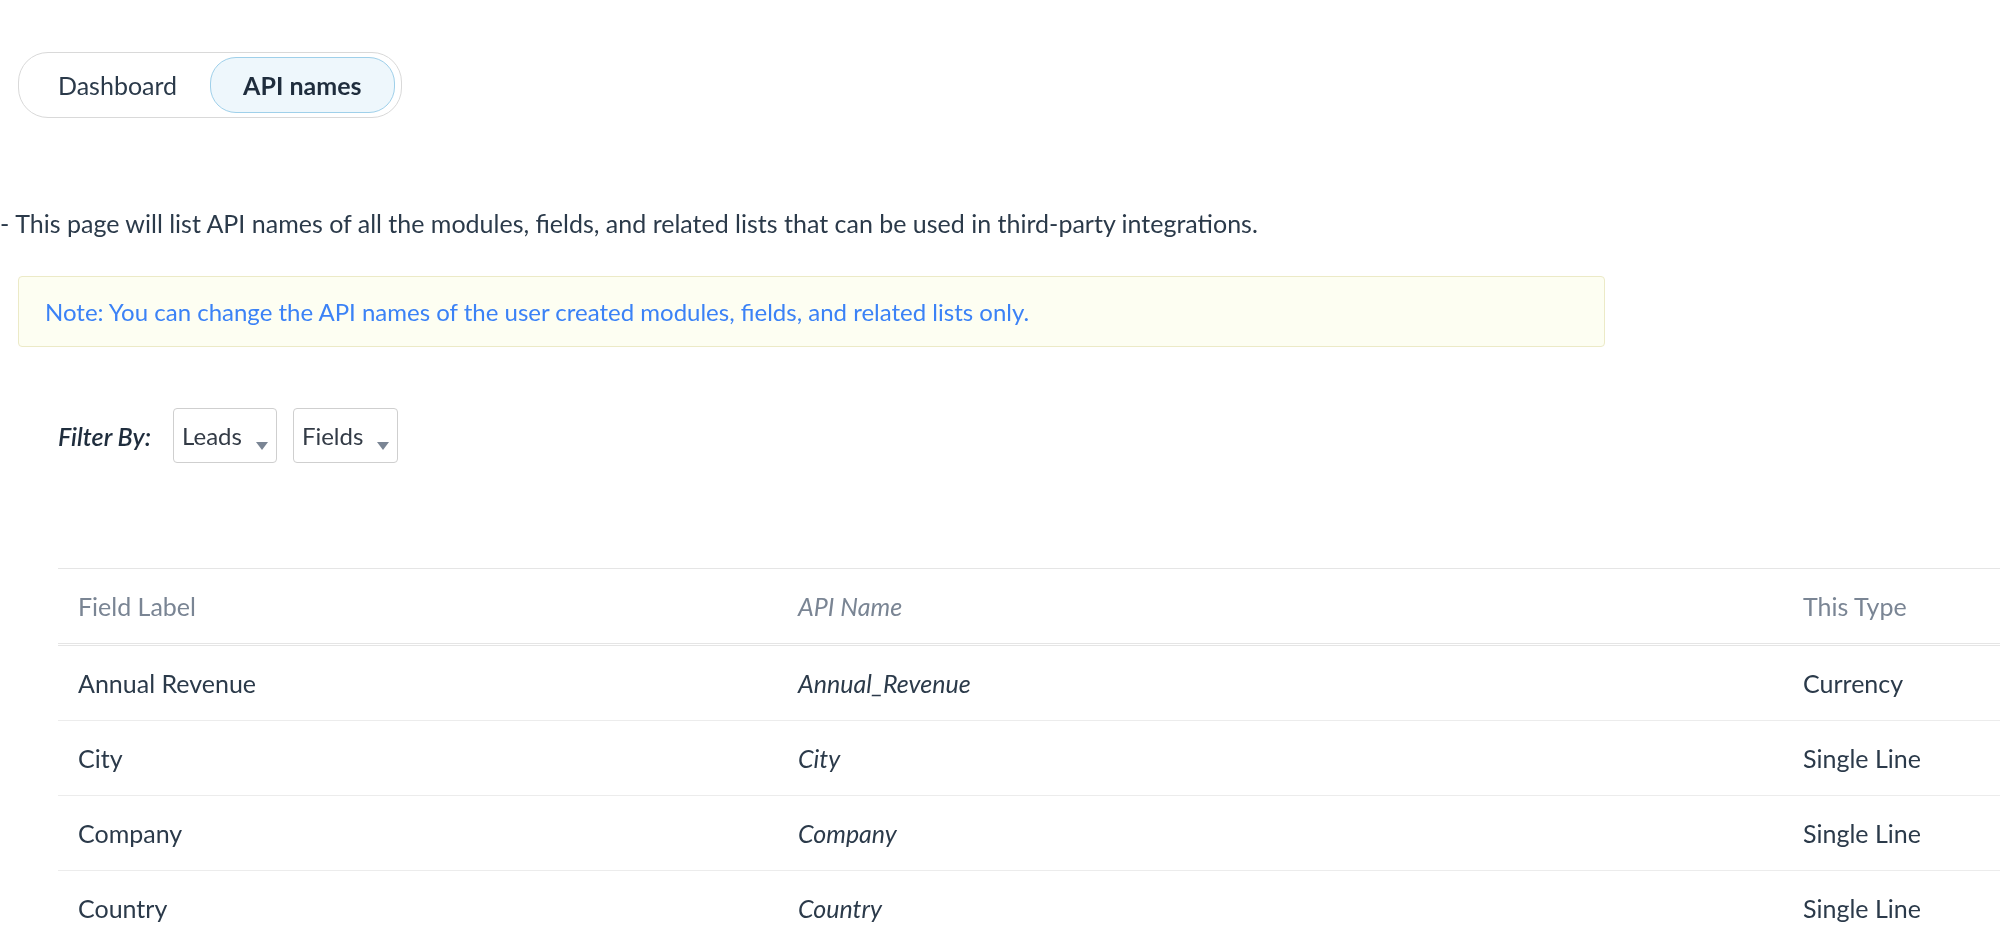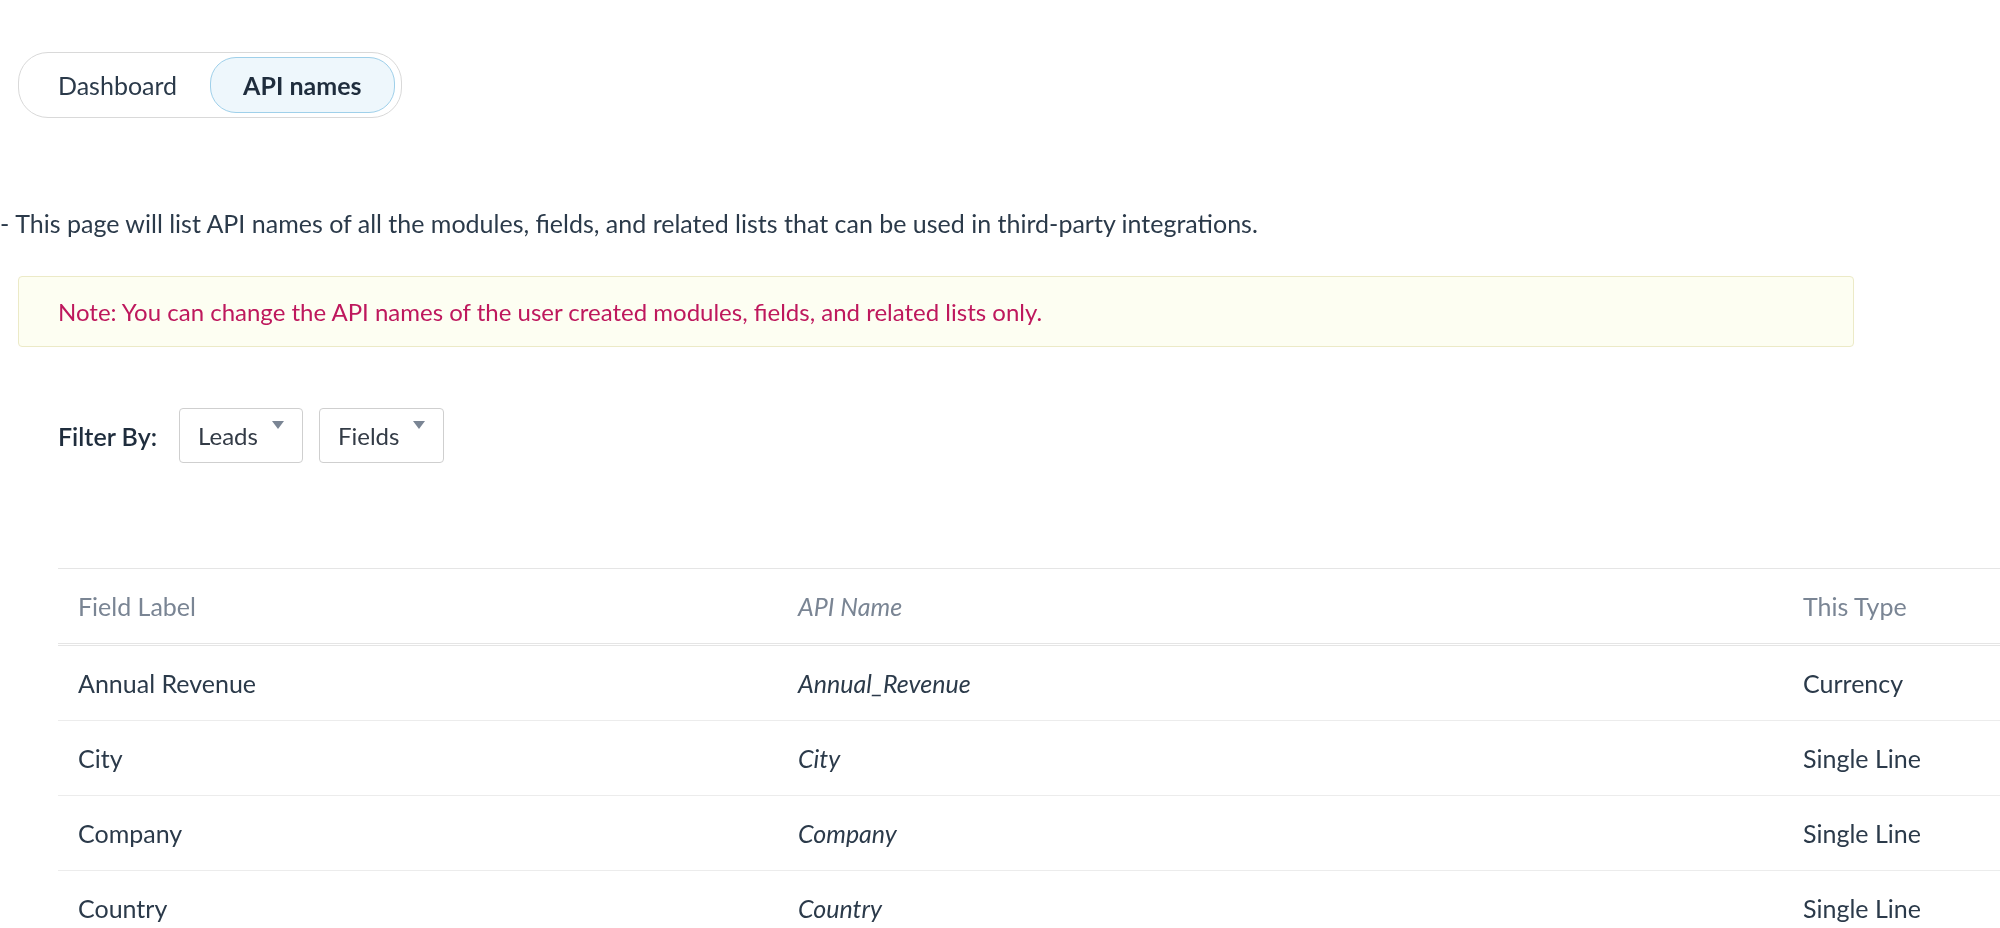--- a/index.html
+++ b/index.html
@@ -51,48 +51,49 @@
     }
     .dash {
       display: inline-block;
       margin-right: 6px;
       color: #2b3a4a;
     }
     .note-box {
       position: absolute;
       top: 276px;
       left: 18px;
-      width: 1836px;
+      width: 1587px;
       background: #fdfef2;
       border: 1px solid #eceac7;
       border-radius: 4px;
-      padding: 20px 39px;
-      color: #be185d;
+      padding: 20px 26px;
+      color: #3b82f6;
       font-size: 24px;
     }
     .filter-row {
       position: absolute;
       top: 408px;
       left: 58px;
       display: flex;
       align-items: center;
       gap: 16px;
     }
     .filter-label {
       font-size: 25px;
       font-weight: 600;
       color: #1f2d3d;
       margin-right: 6px;
+      font-style: italic;
     }
     .dropdown {
       border: 1px solid #cfcfcf;
       border-radius: 4px;
-      padding: 12px 18px;
+      padding: 12px 8px;
       display: flex;
-      align-items: flex-start;
+      align-items: flex-end;
       gap: 14px;
       cursor: pointer;
       background: #ffffff;
     }
     .dropdown span.label {
       font-size: 24px;
       color: #333b46;
     }
     .caret {
       width: 0;

